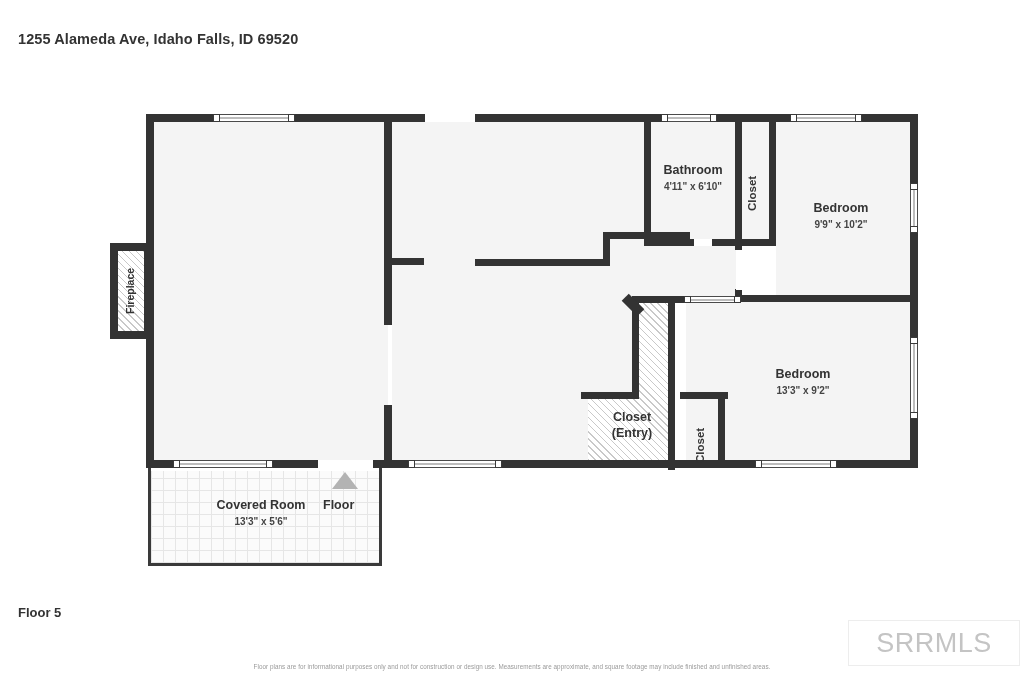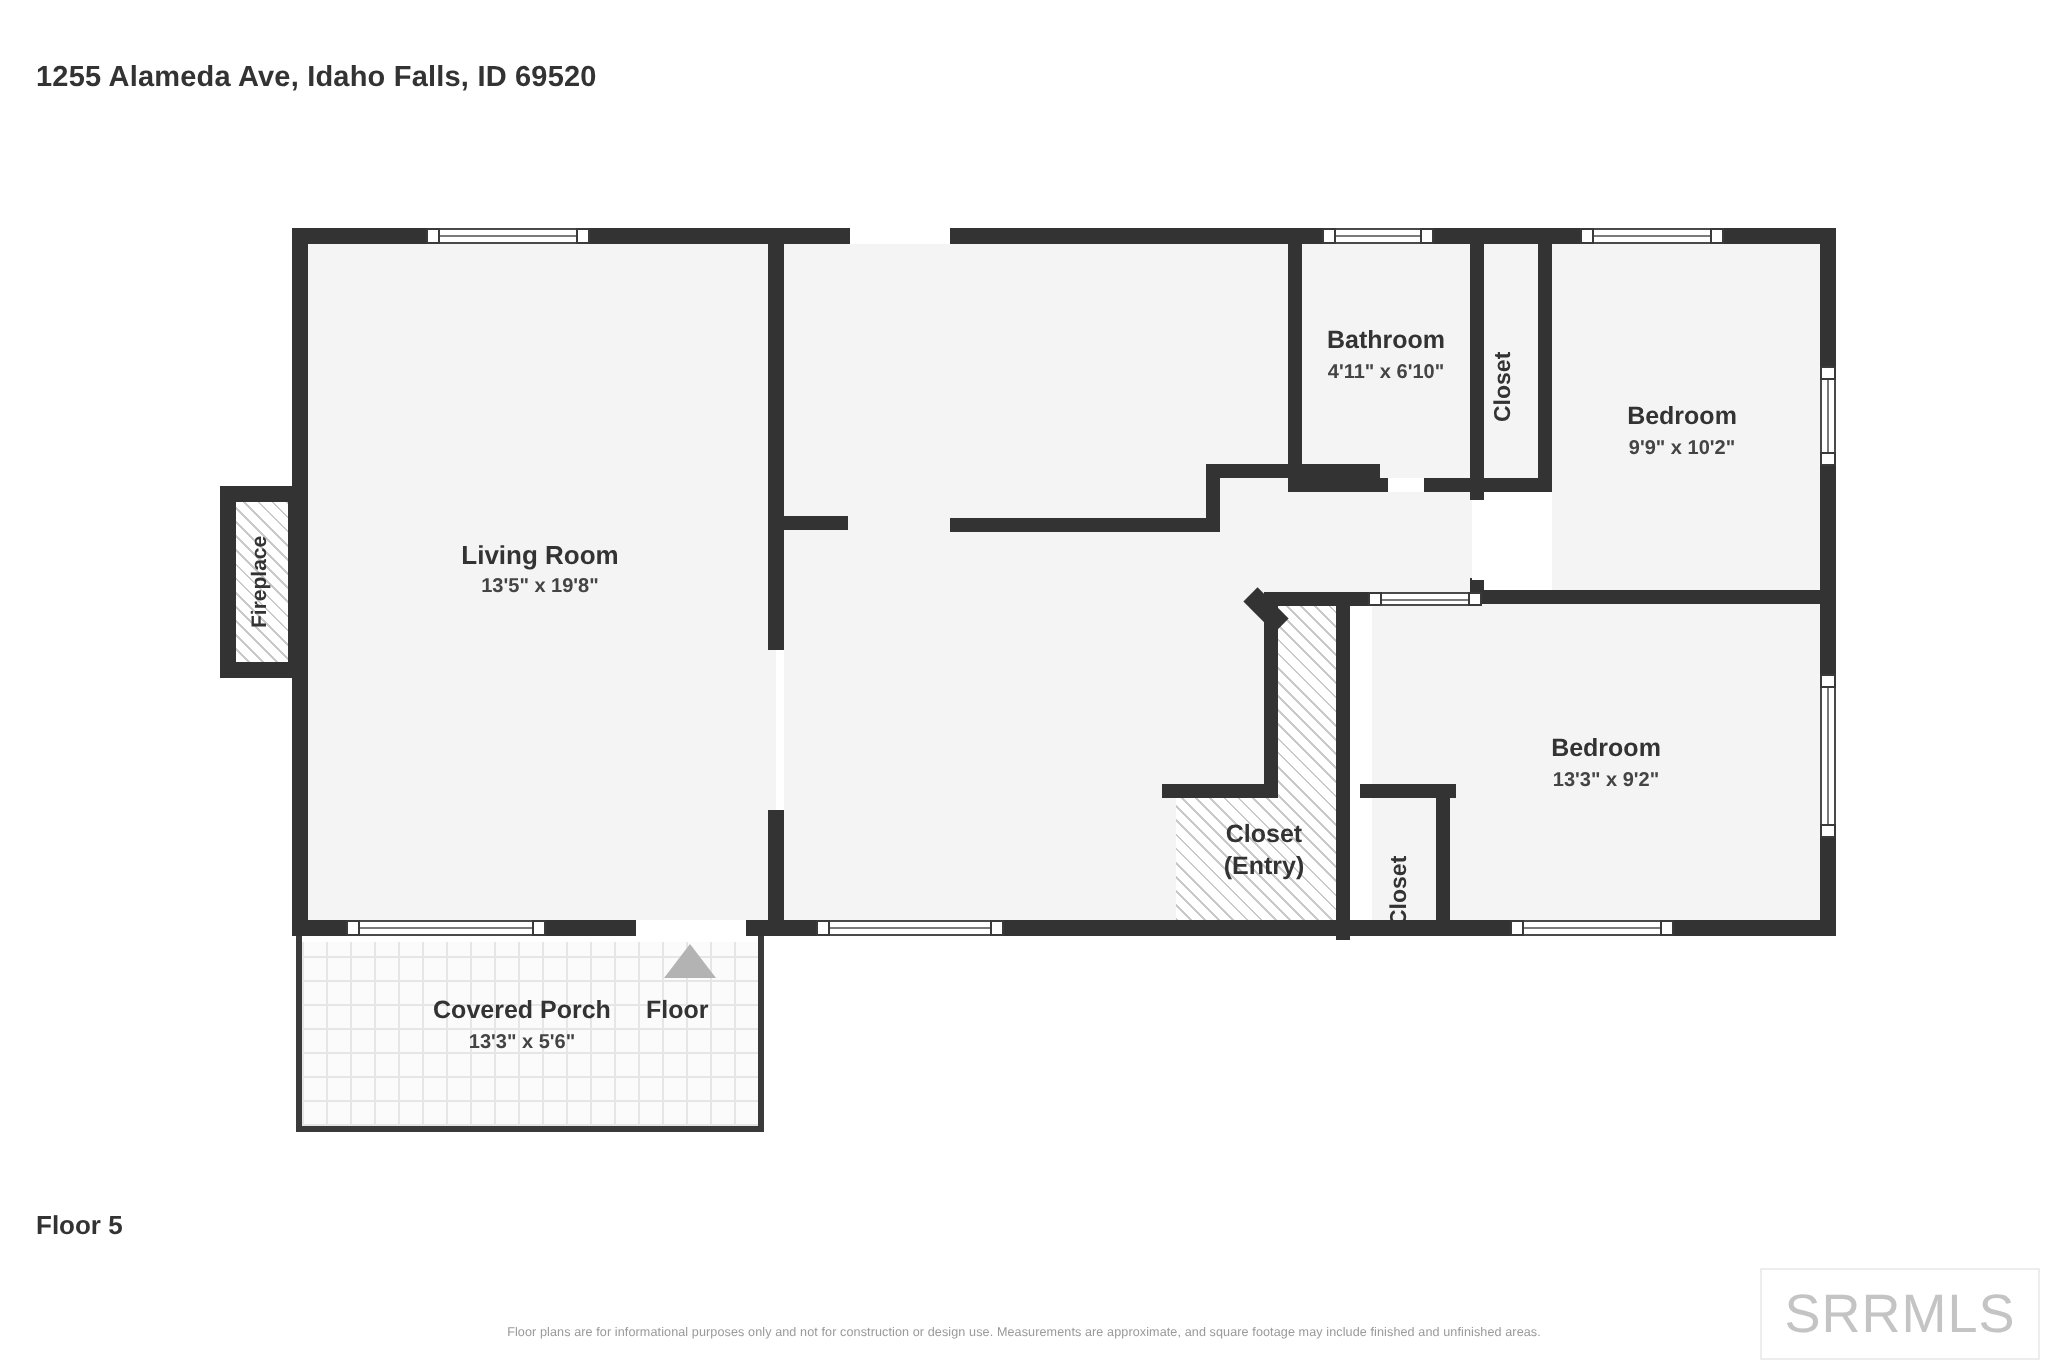--- a/index.html
+++ b/index.html
@@ -178,22 +178,22 @@
     top: 663px;
     width: 1024px;
     text-align: center;
     font-size: 6.3px;
     color: #9a9a9a;
     letter-spacing: 0.05px;
   }
   #mls-logo {
     position: absolute;
     right: 4px;
-    top: 634px;
-    width: 140px;
+    top: 620px;
+    width: 172px;
     height: 46px;
     border: 1px solid #ededed;
     box-sizing: border-box;
     display: flex;
     align-items: center;
     justify-content: center;
     background: #ffffff;
   }
   #mls-logo .mark {
     font-size: 27px;
@@ -315,44 +315,40 @@
   <div class="wcap" style="left:734px; top:296px; width:7px; height:7px;"></div>
 
   <div class="wall" style="left:680px; top:392px; width:48px; height:7px;"></div>
   <div class="wall" style="left:718px; top:392px; width:7px; height:76px;"></div>
 
   <div class="porch-tex" style="left:151px; top:471px; width:228px; height:92px;"></div>
   <div class="wall thin" style="left:148px; top:468px; width:3px; height:98px;"></div>
   <div class="wall thin" style="left:379px; top:468px; width:3px; height:98px;"></div>
   <div class="wall thin" style="left:148px; top:563px; width:234px; height:3px;"></div>
 
-  <div class="room-label big" style="left:188px; top:270px; width:164px;">
-    <span class="name">Living Room</span>
-    <span class="dim">13'5" x 19'8"</span>
-  </div>
 
 
   <div class="room-label" style="left:628px; top:163px; width:130px;">
     <span class="name">Bathroom</span>
     <span class="dim">4'11" x 6'10"</span>
   </div>
 
   <div class="room-label" style="left:768px; top:201px; width:146px;">
     <span class="name">Bedroom</span>
     <span class="dim">9'9" x 10'2"</span>
   </div>
 
   <div class="room-label" style="left:730px; top:367px; width:146px;">
     <span class="name">Bedroom</span>
     <span class="dim">13'3" x 9'2"</span>
   </div>
 
 
   <div class="room-label" style="left:178px; top:498px; width:166px;">
-    <span class="name">Covered Porch</span>
+    <span class="name">Covered Room</span>
     <span class="dim">13'3" x 5'6"</span>
   </div>
 
   <div class="vlabel" style="left:746px; top:152px; height:82px; width:16px;">Closet</div>
   <div class="vlabel" style="left:694px; top:404px; height:82px; width:16px;">Closet</div>
 
   <div class="entry-arrow" style="left:332px; top:472px;"></div>
   <div class="entry-label" style="left:323px; top:498px;">Floor</div>
 
 </div>

